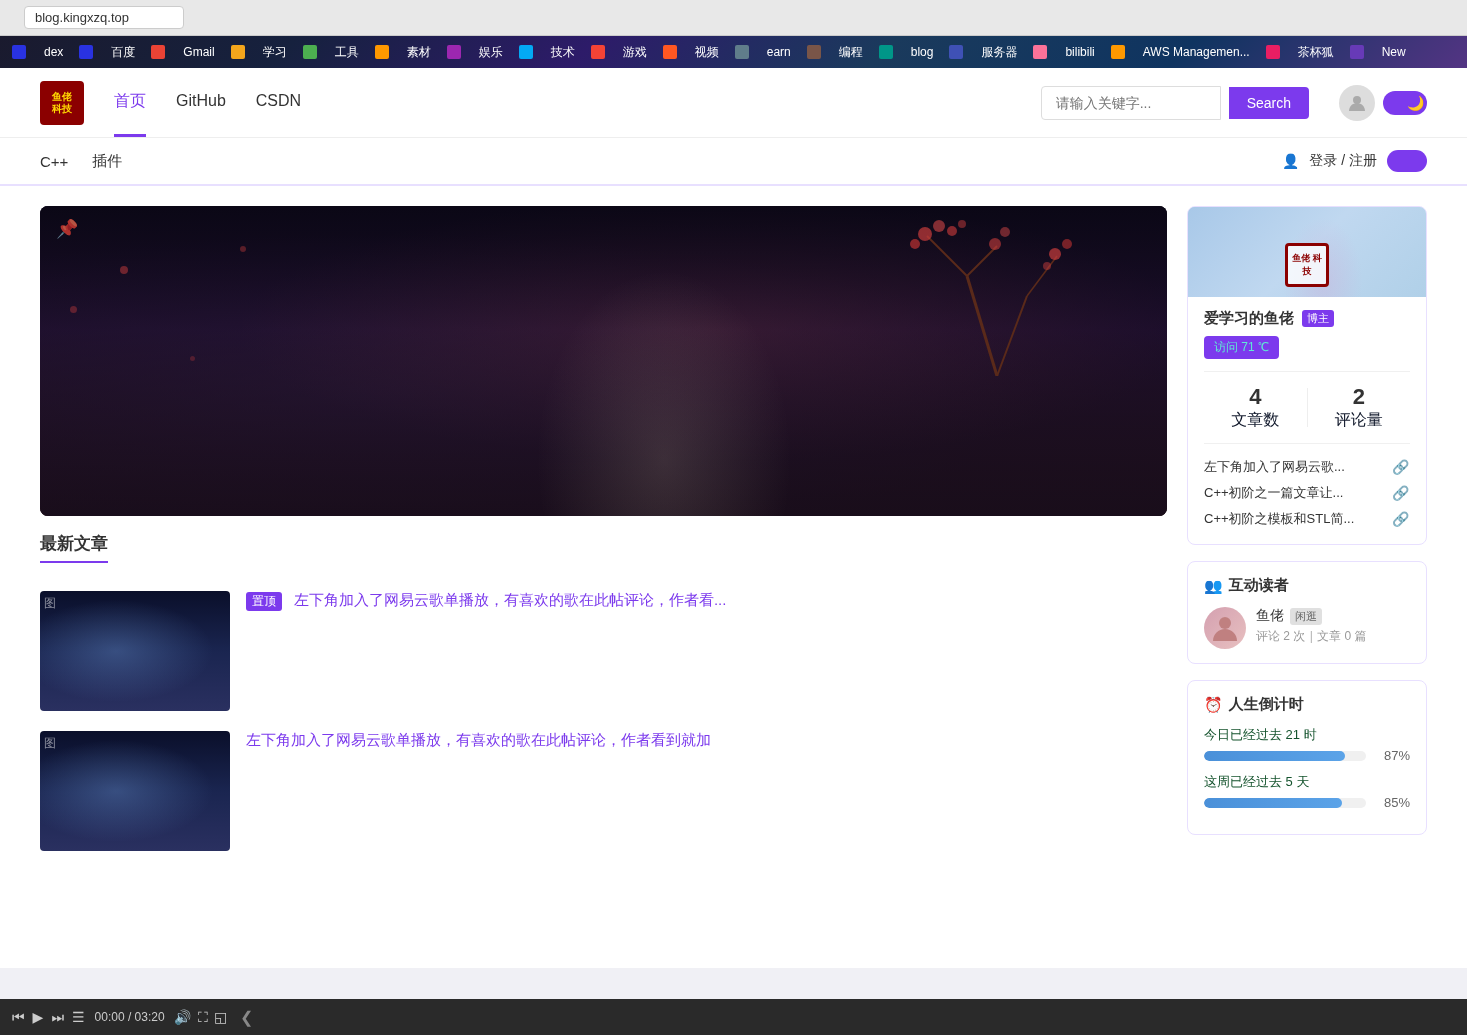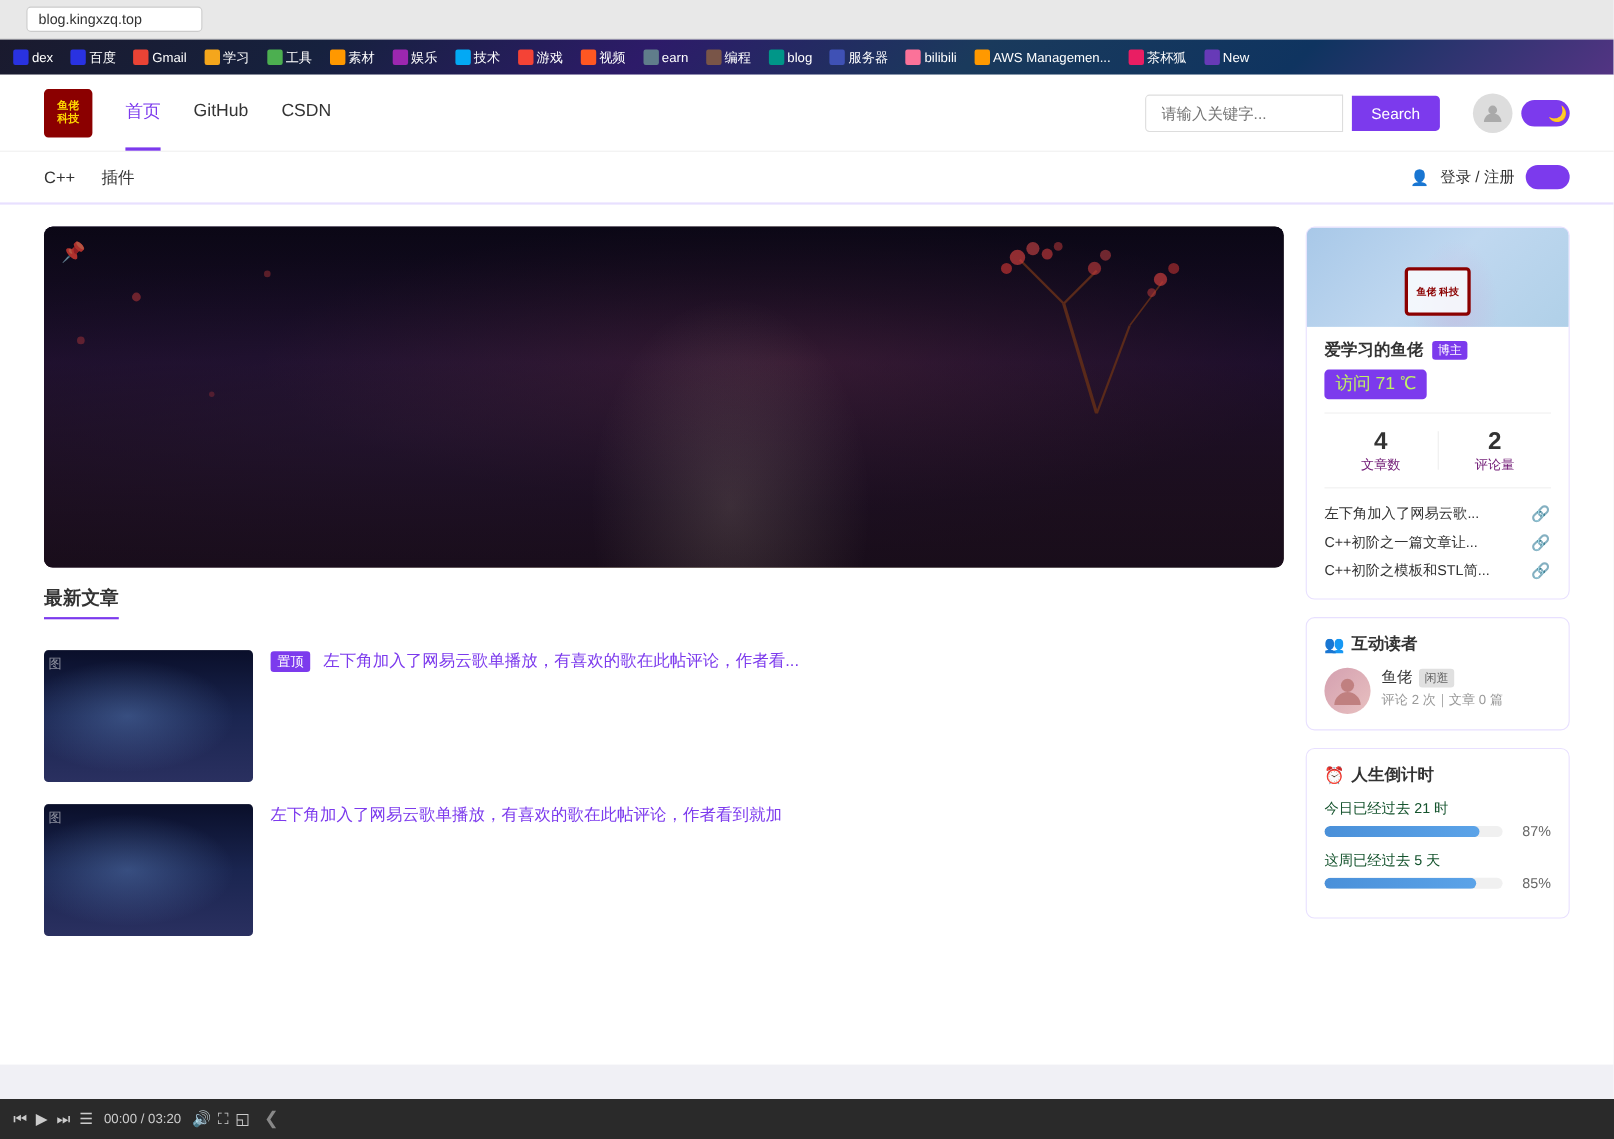--- a/index.html
+++ b/index.html
@@ -21,21 +21,21 @@
       padding: 4px 6px;
       display: flex;
       align-items: center;
       gap: 4px;
       overflow: hidden;
       height: 32px;
     }
     .bookmark-item {
       display: flex;
       align-items: center;
-      gap: 3px;
+      gap: 18px;
       padding: 2px 6px;
       border-radius: 3px;
       cursor: pointer;
       white-space: nowrap;
       font-size: 12px;
       color: #fff;
       text-decoration: none;
     }
     .bookmark-icon {
       width: 14px;
@@ -345,21 +345,21 @@
       width: 100%;
       height: 100%;
       background:
         linear-gradient(135deg, #a0c4e8 0%, #c8dff5 40%, #b8d4f0 100%);
     }
     .profile-stamp {
       position: absolute;
       bottom: 10px;
       left: 50%;
       transform: translateX(-50%);
-      width: 60px;
+      width: 44px;
       height: 44px;
       border: 3px solid #8b0000;
       border-radius: 4px;
       background: rgba(255,255,255,0.8);
       display: flex;
       align-items: center;
       justify-content: center;
       color: #8b0000;
       font-size: 9px;
       text-align: center;
@@ -381,22 +381,22 @@
     }
     .master-badge {
       background: #7c3aed;
       color: #fff;
       font-size: 11px;
       padding: 1px 5px;
       border-radius: 3px;
     }
     .visit-badge {
       background: #7c3aed;
-      color: #bef264;
-      font-size: 16px;
+      color: #5eead4;
+      font-size: 12px;
       padding: 3px 10px;
       border-radius: 4px;
       margin-bottom: 12px;
       display: inline-block;
     }
     .profile-stats {
       display: flex;
       gap: 0;
       margin-bottom: 12px;
       border-top: 1px solid #f0f0f0;
@@ -405,22 +405,22 @@
     .stat-item {
       flex: 1;
       text-align: center;
     }
     .stat-num {
       font-size: 22px;
       font-weight: bold;
       color: #333;
     }
     .stat-label {
-      font-size: 12px;
-      color: #701a75;
+      font-size: 16px;
+      color: #0f172a;
     }
     .stat-divider {
       width: 1px;
       background: #eee;
       margin: 4px 0;
     }
     .recent-links {
       border-top: 1px solid #f0f0f0;
       padding-top: 10px;
     }

